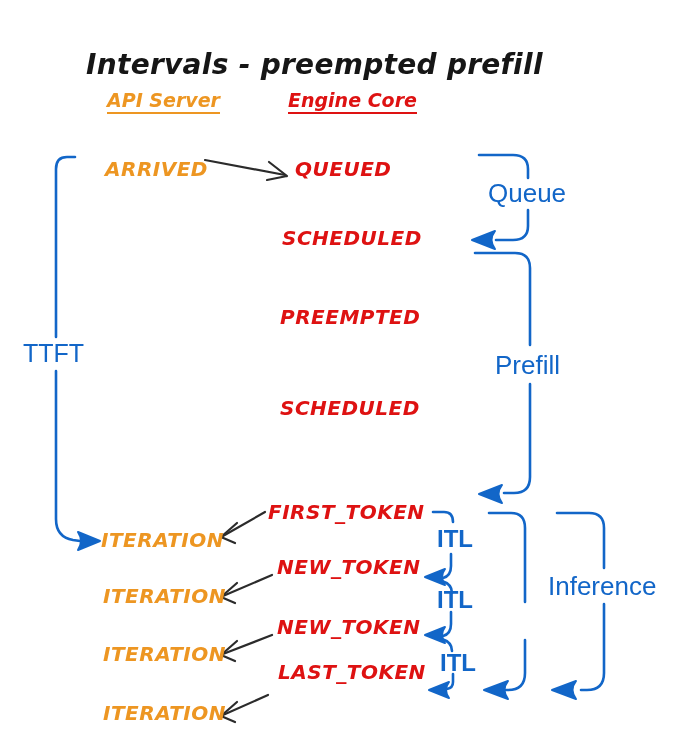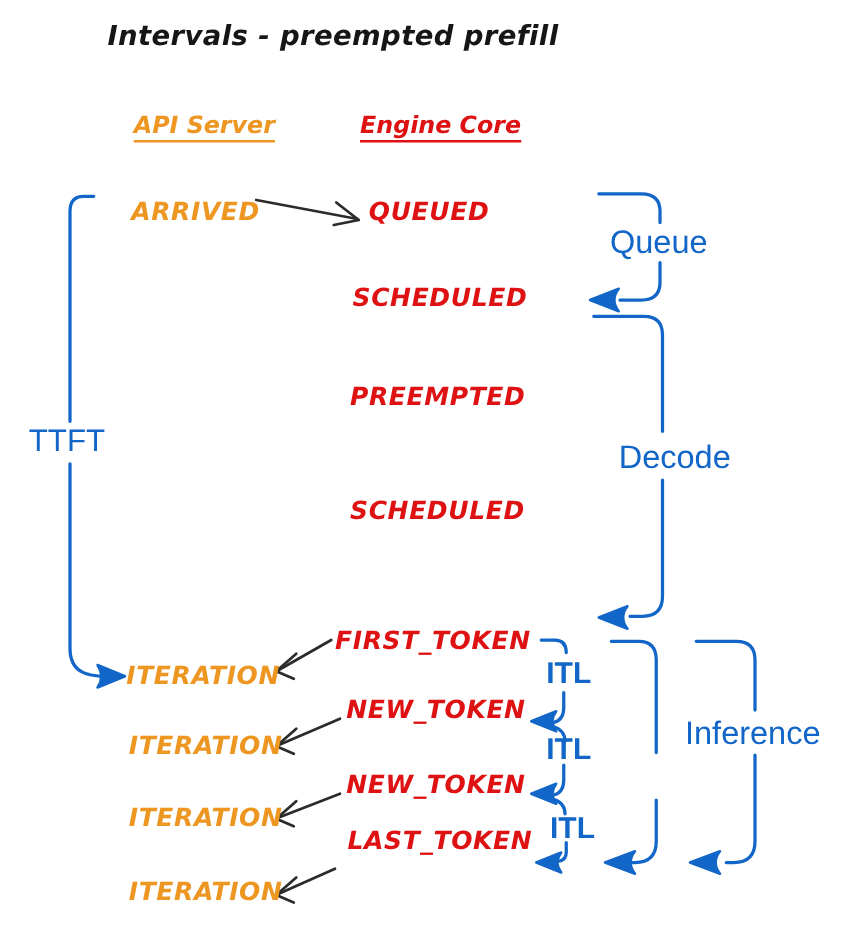--- a/index.html
+++ b/index.html
@@ -13,22 +13,22 @@
   .canvas{
     position:relative;
     width:679px;height:750px;
     background:#ffffff;
     overflow:hidden;
     font-family:"DejaVu Sans",sans-serif;
   }
   .lines-layer{position:absolute;left:0;top:0;width:679px;height:750px;}
   .txt{position:absolute;white-space:nowrap;line-height:1.1;}
   .title{
-    font-size:22px;font-style:italic;font-weight:bold;
-    color:var(--c-title);letter-spacing:0.3px;
+    font-size:28px;font-style:italic;font-weight:bold;
+    color:var(--c-title);letter-spacing:0.3px;margin-top:32px;
   }
   .hdr{
     font-size:19px;font-style:italic;font-weight:600;
     padding-bottom:1px;border-bottom:2px solid currentColor;
   }
   .api{color:var(--c-api);}
   .engine{color:var(--c-engine);}
   .event{
     font-size:20px;font-style:italic;font-weight:600;letter-spacing:0.5px;
   }
@@ -134,19 +134,19 @@
   <div class="txt event engine" style="left:282px;top:227px;">SCHEDULED</div>
   <div class="txt event engine" style="left:280px;top:306px;">PREEMPTED</div>
   <div class="txt event engine" style="left:280px;top:397px;">SCHEDULED</div>
   <div class="txt event engine" style="left:268px;top:501px;">FIRST_TOKEN</div>
   <div class="txt event engine" style="left:277px;top:556px;">NEW_TOKEN</div>
   <div class="txt event engine" style="left:277px;top:616px;">NEW_TOKEN</div>
   <div class="txt event engine" style="left:278px;top:661px;">LAST_TOKEN</div>
 
   <div class="txt ivl" style="left:23px;top:340px;font-size:25px;">TTFT</div>
   <div class="txt ivl" style="left:488px;top:179px;">Queue</div>
-  <div class="txt ivl" style="left:495px;top:351px;">Decode</div>
+  <div class="txt ivl" style="left:495px;top:351px;">Prefill</div>
   <div class="txt ivl small" style="left:437px;top:526px;">ITL</div>
   <div class="txt ivl small" style="left:437px;top:587px;">ITL</div>
   <div class="txt ivl small" style="left:440px;top:650px;">ITL</div>
   <div class="txt ivl" style="left:548px;top:572px;">Inference</div>
 
 </div>
 
 </body></html>

